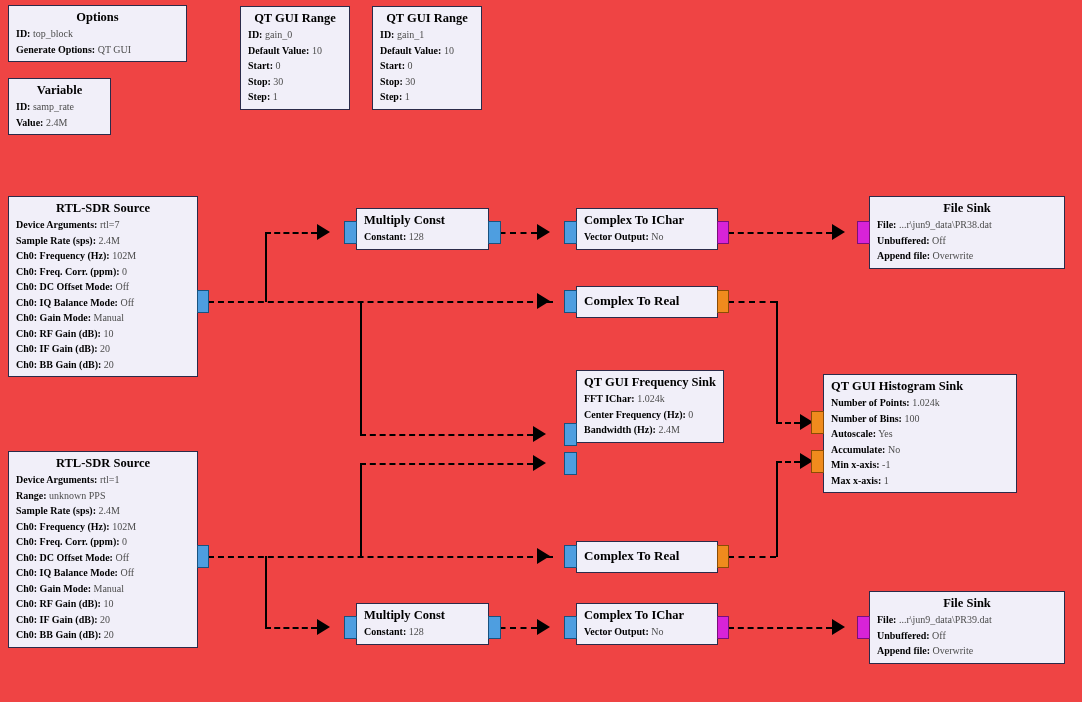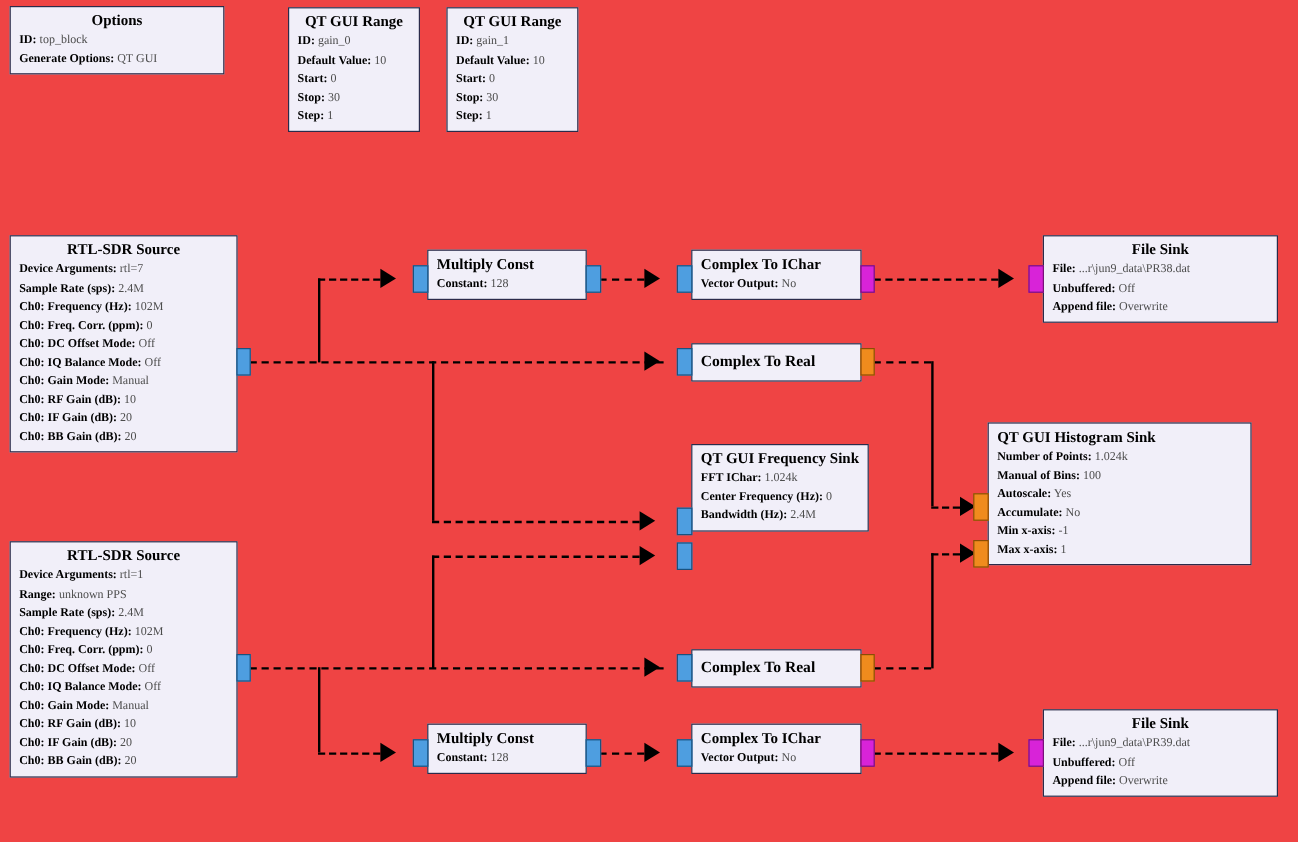--- a/index.html
+++ b/index.html
@@ -137,20 +137,31 @@
     <div class="prow">
       <span class="k">ID:</span>
       <span class="v">top_block</span>
     </div>
     <div class="prow">
       <span class="k">Generate Options:</span>
       <span class="v">QT GUI</span>
     </div>
   </div>
 
+  <div class="blk" style="left:8px; top:78px; width:103px;">
+    <div class="btitle">Variable</div>
+    <div class="prow">
+      <span class="k">ID:</span>
+      <span class="v">samp_rate</span>
+    </div>
+    <div class="prow">
+      <span class="k">Value:</span>
+      <span class="v">2.4M</span>
+    </div>
+  </div>
 
   <div class="blk" style="left:240px; top:6px; width:110px;">
     <div class="btitle">QT GUI Range</div>
     <div class="prow">
       <span class="k">ID:</span>
       <span class="v">gain_0</span>
     </div>
     <div class="prow">
       <span class="k">Default Value:</span>
       <span class="v">10</span>
@@ -260,24 +271,24 @@
 
   <div class="blk" style="left:576px; top:370px; width:148px;">
     <div class="btitle" style="text-align:left;">QT GUI Frequency Sink</div>
     <div class="prow"><span class="k">FFT IChar:</span> <span class="v">1.024k</span></div>
     <div class="prow"><span class="k">Center Frequency (Hz):</span> <span class="v">0</span></div>
     <div class="prow"><span class="k">Bandwidth (Hz):</span> <span class="v">2.4M</span></div>
   </div>
   <div class="port complex" style="left:564px; top:423px; width:13px; height:23px;"></div>
   <div class="port complex" style="left:564px; top:452px; width:13px; height:23px;"></div>
 
-  <div class="blk" style="left:823px; top:352px; width:220px;">
+  <div class="blk" style="left:823px; top:374px; width:194px;">
     <div class="btitle" style="text-align:left;">QT GUI Histogram Sink</div>
     <div class="prow"><span class="k">Number of Points:</span> <span class="v">1.024k</span></div>
-    <div class="prow"><span class="k">Manual of Bins:</span> <span class="v">100</span></div>
+    <div class="prow"><span class="k">Number of Bins:</span> <span class="v">100</span></div>
     <div class="prow"><span class="k">Autoscale:</span> <span class="v">Yes</span></div>
     <div class="prow"><span class="k">Accumulate:</span> <span class="v">No</span></div>
     <div class="prow"><span class="k">Min x-axis:</span> <span class="v">-1</span></div>
     <div class="prow"><span class="k">Max x-axis:</span> <span class="v">1</span></div>
   </div>
   <div class="port float" style="left:811px; top:411px; width:13px; height:23px;"></div>
   <div class="port float" style="left:811px; top:450px; width:13px; height:23px;"></div>
 
   <div class="blk" style="left:576px; top:541px; width:142px; padding-top:6px; padding-bottom:7px;">
     <div class="btitle" style="text-align:left; font-size:13px;">Complex To Real</div>

